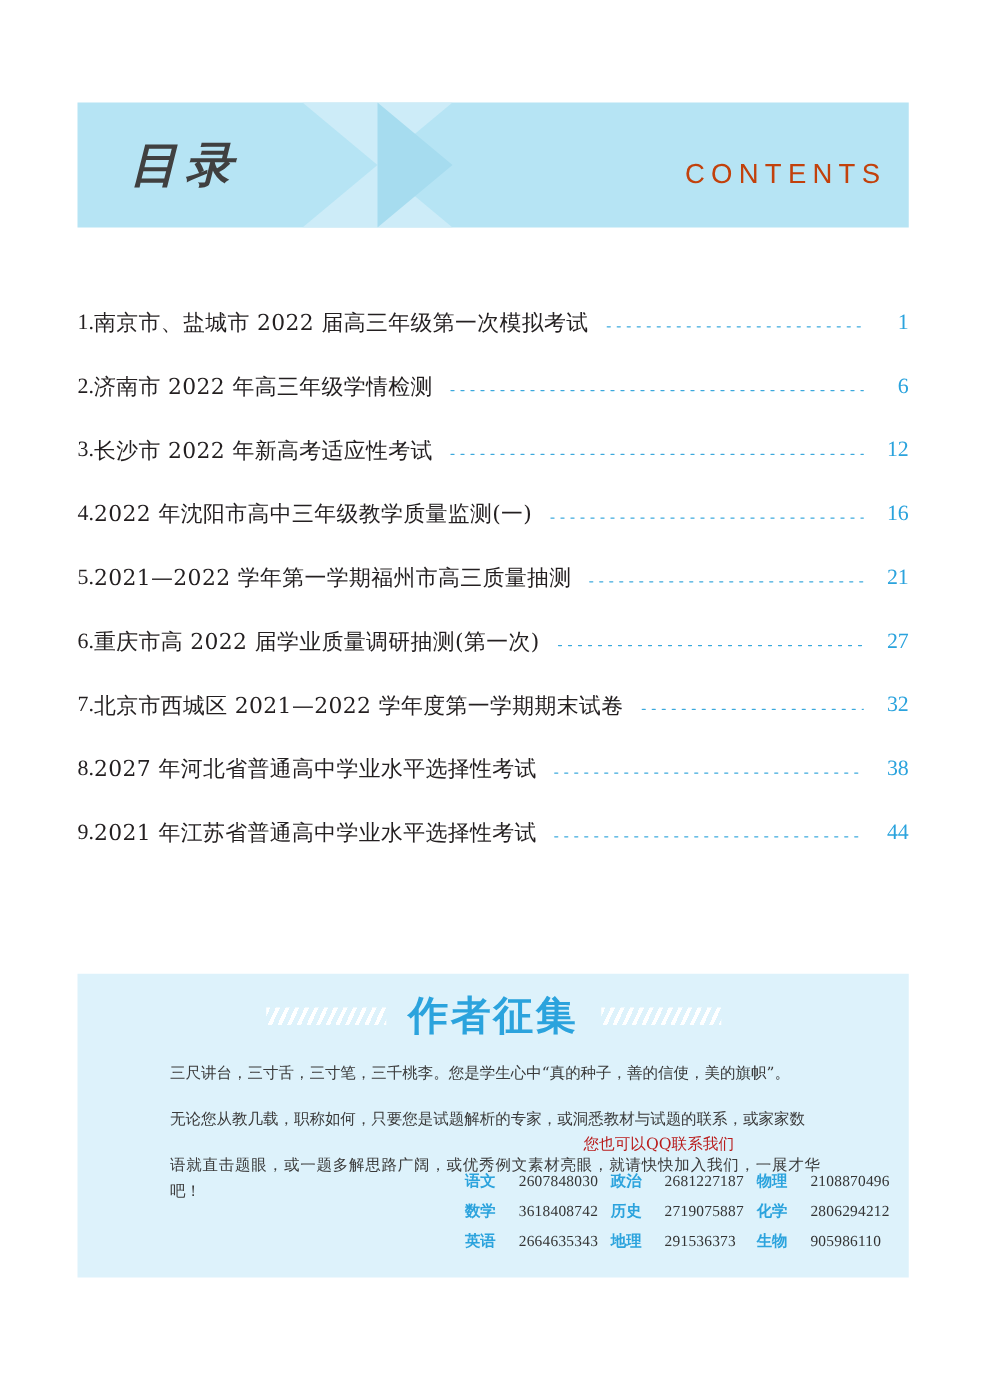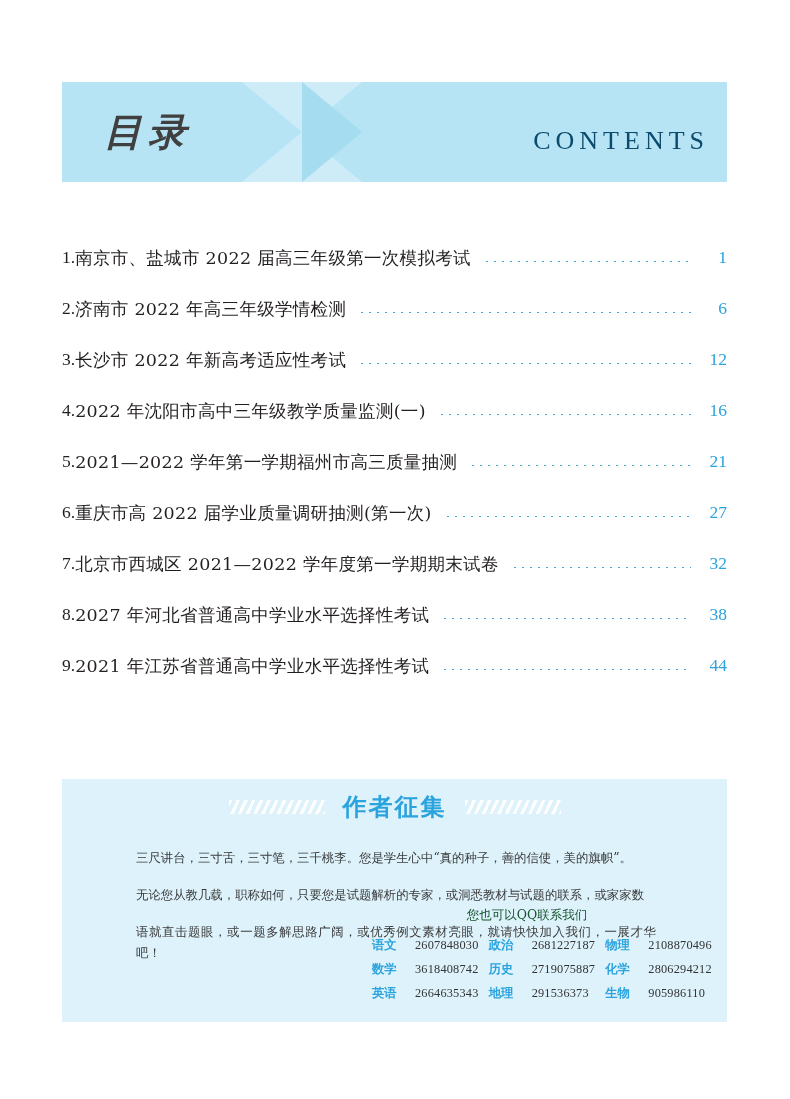--- a/index.html
+++ b/index.html
@@ -71,24 +71,24 @@
     color: #404040;
     font-family: "DejaVu Serif", "Liberation Serif", serif;
     font-weight: bold;
     line-height: 48px;
     font-style: italic;
   }
   .header-sub {
     position: absolute;
     right: 18px;
     top: 44px;
-    font-size: 26px;
+    font-size: 22px;
     letter-spacing: 5px;
-    color: #0c4a6e;
-    font-family: Liberation Serif, serif;
+    color: #c2410c;
+    font-family: Liberation Sans, sans-serif;
   }
 
   
   .toc {
     position: absolute;
     left: 62px;
     top: 232px;
     width: 665px;
   }
   .toc-row {
@@ -136,21 +136,21 @@
     background: #ddf2fb;
   }
   .promo-title-wrap {
     position: absolute;
     top: 12px;
     left: 0;
     width: 100%;
     text-align: center;
   }
   .promo-title {
-    font-size: 24px;
+    font-size: 32px;
     font-weight: bold;
     color: #2ba3dd;
     font-family: "DejaVu Serif", "Liberation Serif", serif;
     letter-spacing: 2px;
     display: inline-block;
     vertical-align: middle;
   }
   .hatch {
     display: inline-block;
     vertical-align: middle;
@@ -215,21 +215,21 @@
 
   .qq-block {
     position: absolute;
     left: 290px;
     top: 128px;
     width: 350px;
   }
   .qq-head {
     text-align: center;
     font-size: 12.5px;
-    color: #14532d;
+    color: #b91c1c;
     font-family: "DejaVu Serif", "Liberation Serif", serif;
     margin-bottom: 9px;
   }
   .qq-table {
     width: 100%;
     border-collapse: collapse;
     font-size: 12.3px;
     font-family: "DejaVu Serif", "Liberation Serif", serif;
     color: #333333;
     margin-left: 20px;

